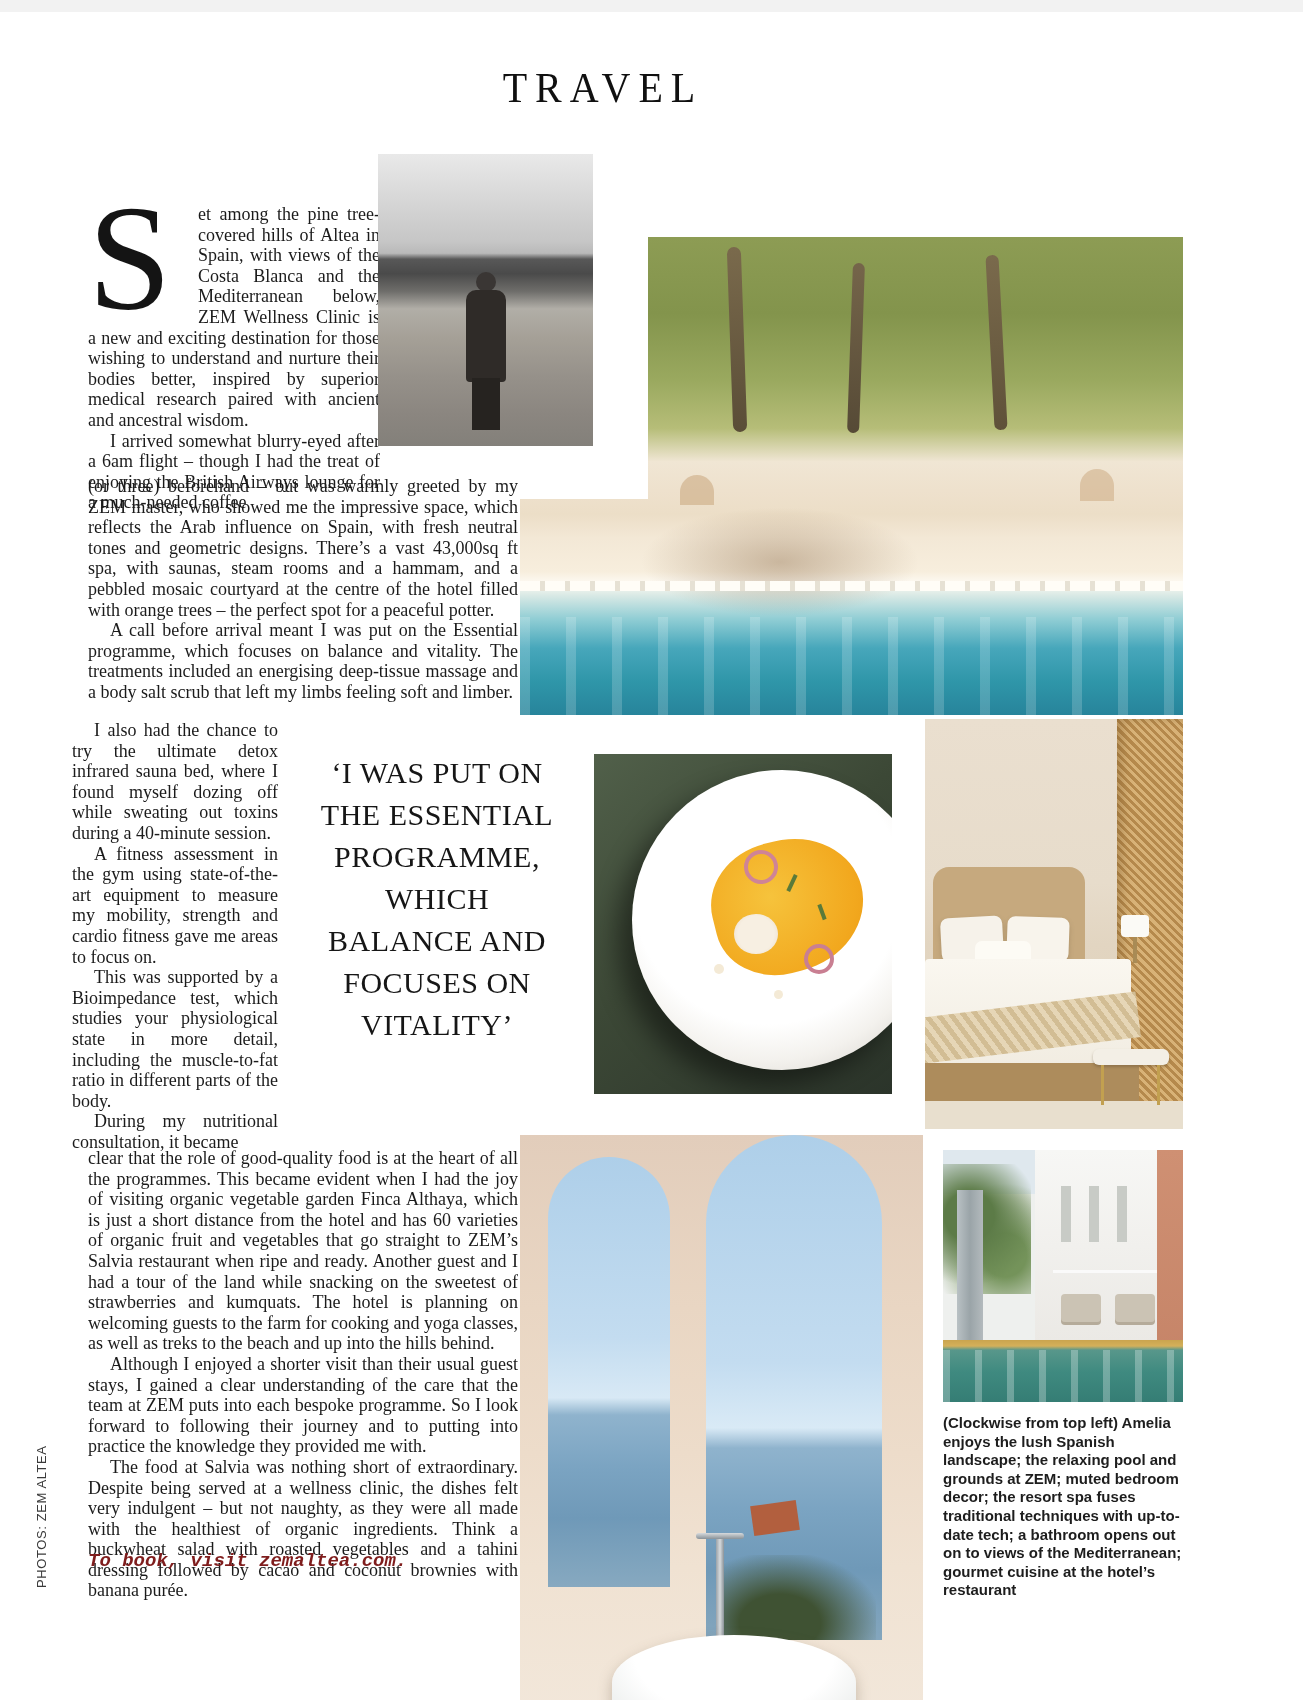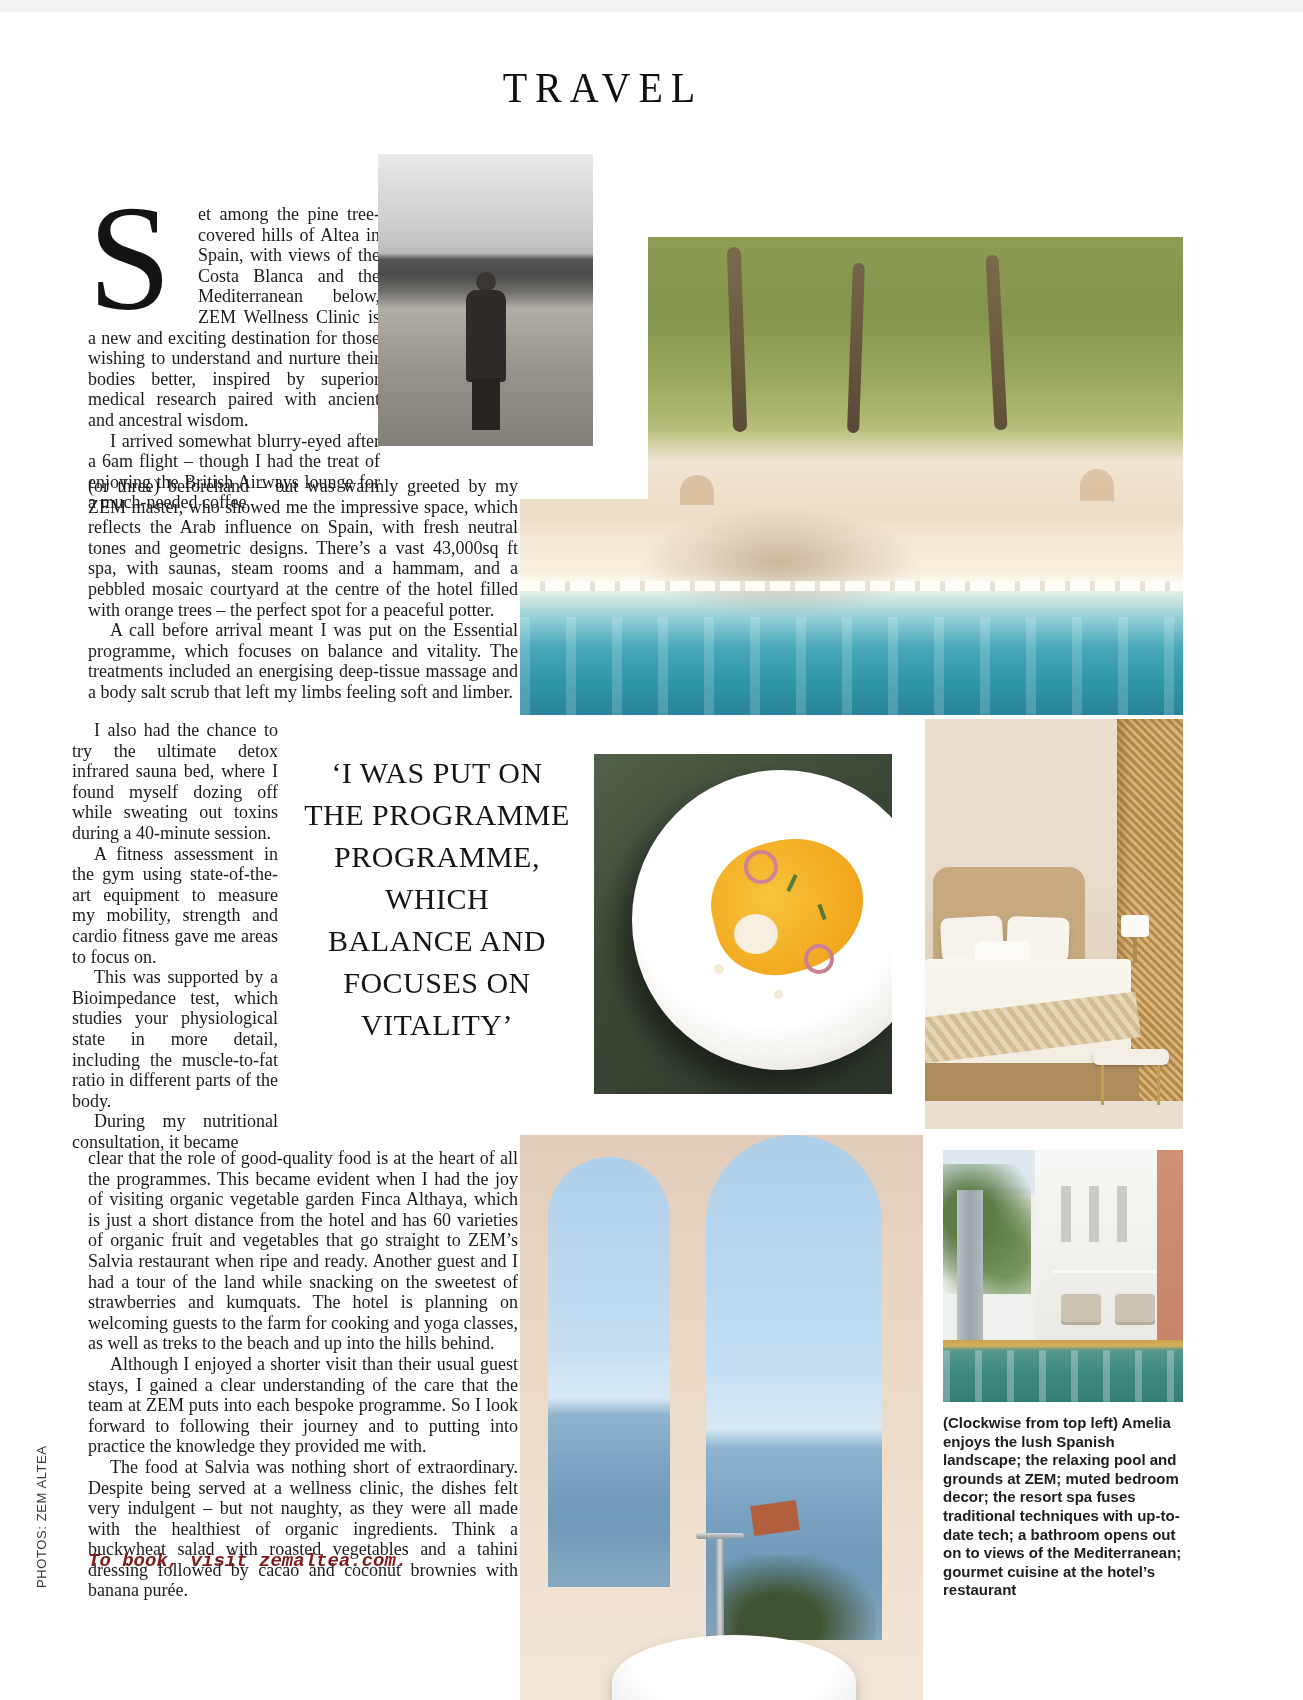--- a/index.html
+++ b/index.html
@@ -51,21 +51,21 @@
     <p class="ind">Although I enjoyed a shorter visit than their usual guest stays, I gained a clear understanding of the care that the team at ZEM puts into each bespoke programme. So I look forward to following their journey and to putting into practice the knowledge they provided me with.</p>
     <p class="ind">The food at Salvia was nothing short of extraordinary. Despite being served at a wellness clinic, the dishes felt very indulgent – but not naughty, as they were all made with the healthiest of organic ingredients. Think a buckwheat salad with roasted vegetables and a tahini dressing followed by cacao and coconut brownies with banana purée.</p>
   </div>
 
   <div class="abs booking" style="left:88px;top:1538px;">To book, visit zemaltea.com.</div>
 
   <div class="abs pq" style="left:302px;top:740px;width:270px;height:259px;">
     <div class="bar"></div>
     <div>
       <div class="pq-text">‘I WAS PUT ON</div>
-      <div class="pq-text">THE PROGRAMME</div>
+      <div class="pq-text">THE ESSENTIAL</div>
       <div class="pq-text">PROGRAMME,</div>
       <div class="pq-text">WHICH</div>
       <div class="pq-text">BALANCE AND</div>
       <div class="pq-text">FOCUSES ON</div>
       <div class="pq-text">VITALITY’</div>
     </div>
     <div class="bar"></div>
   </div>
 
   <div class="photo" style="left:378px;top:142px;width:215px;height:292px;background:linear-gradient(180deg,#e9e9e9 0%,#d4d4d4 18%,#c6c6c6 30%,#b9b9b9 34%,#585858 36%,#4a4a4a 41%,#6e6d6a 47%,#b1aea7 53%,#a5a097 63%,#96918a 76%,#8b8680 89%,#83807a 100%);">

